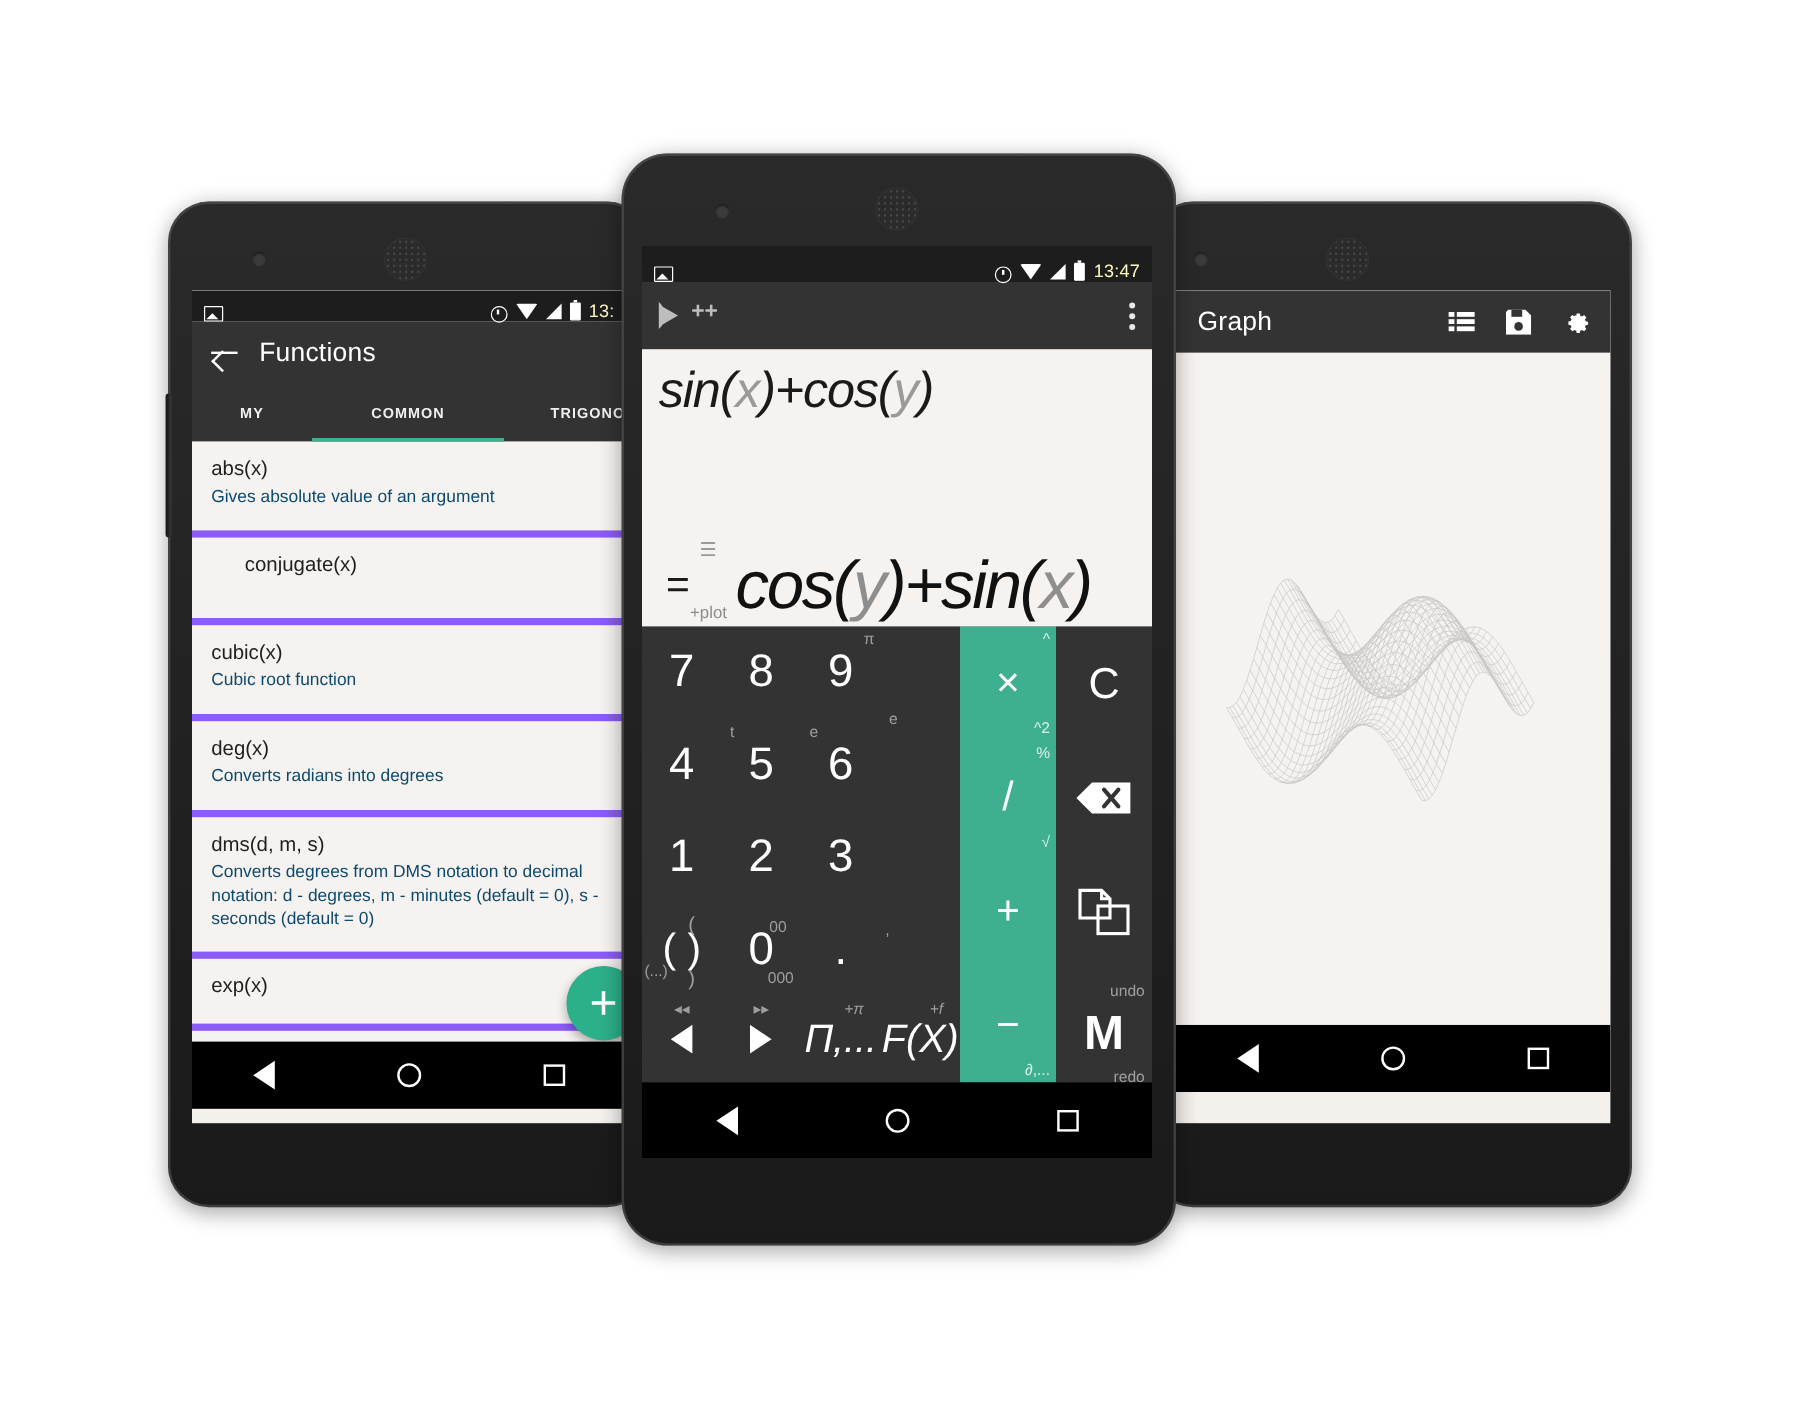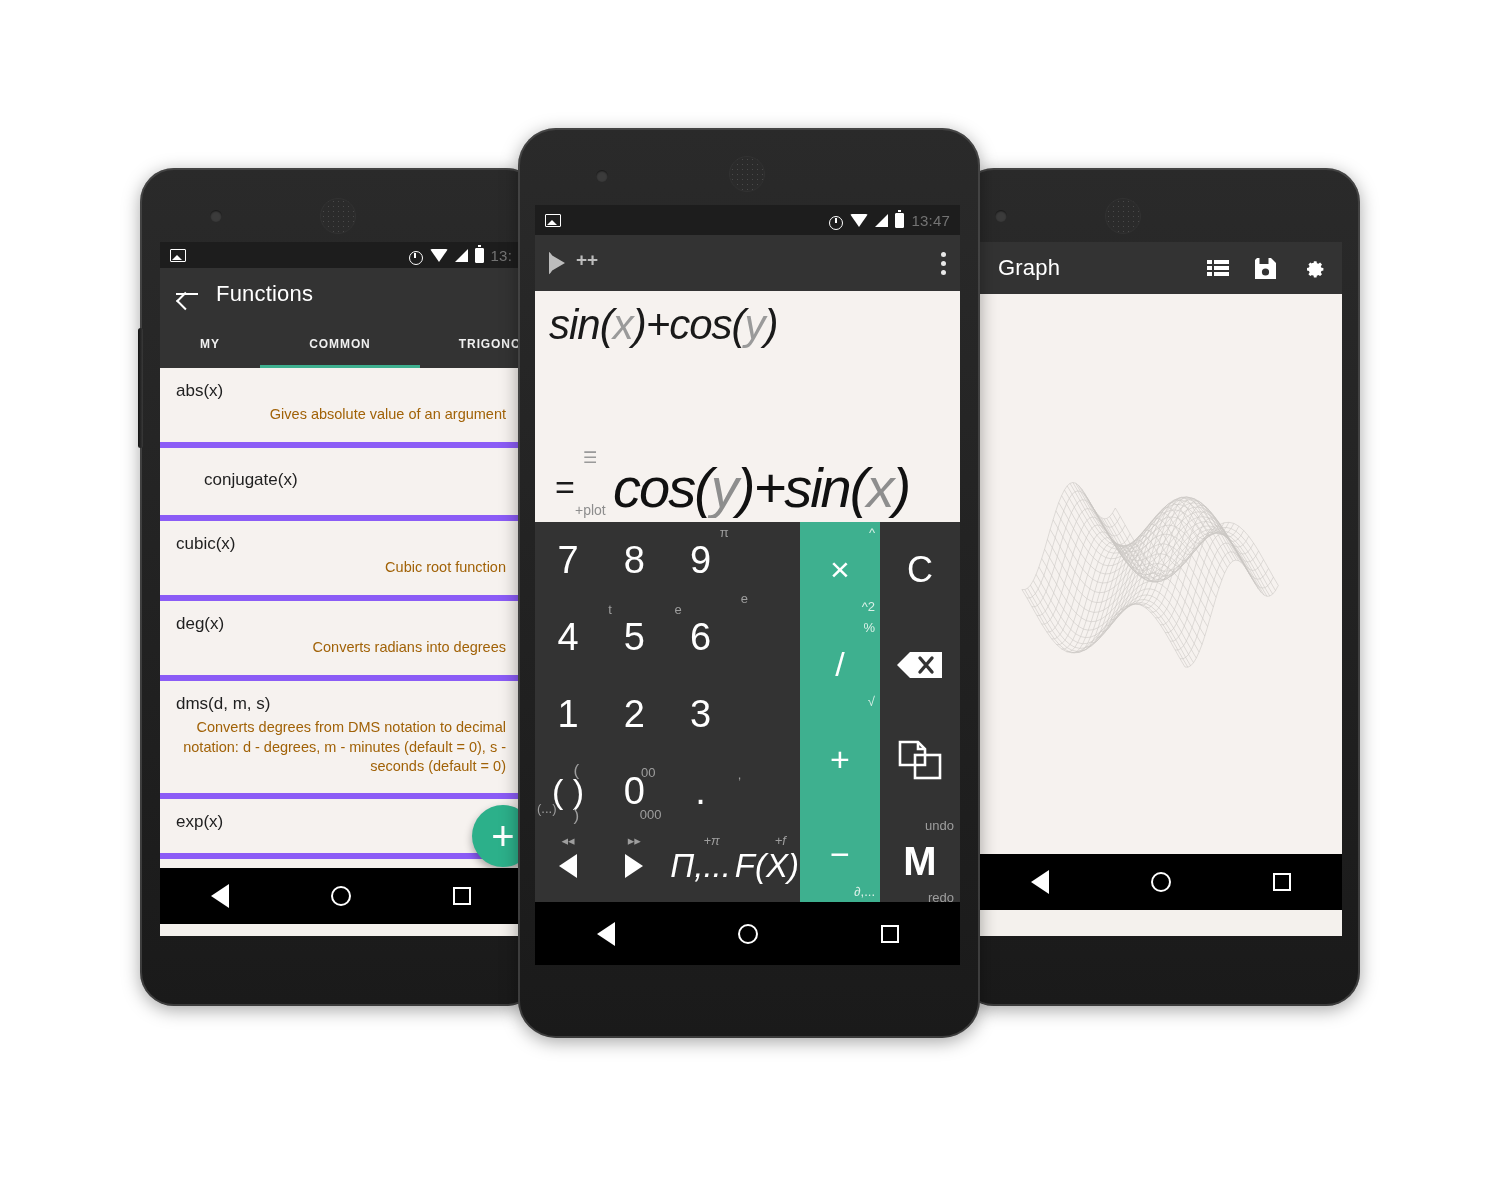--- a/index.html
+++ b/index.html
@@ -39,22 +39,22 @@
   .phone .sidebtn {
     position: absolute; width: 5px; border-radius: 3px;
     background: linear-gradient(90deg,#111,#3a3a3a);
   }
   .screen {
     position: absolute; overflow: hidden; background: #f4f1ed;
   }
 
   
   .statusbar {
-    height: 26px; background: #1d1d1d; display: flex; align-items: center;
-    padding: 0 10px; color: #737373; font-size: 14px; gap: 6px;
+    height: 26px; background: #1d1d1d; display: flex; align-items: flex-end;
+    padding: 0 10px; color: #fef9c3; font-size: 14px; gap: 6px;
   }
   .sb-left { display: flex; align-items: center; gap: 6px; flex: 1; }
   .sb-right { display: flex; align-items: center; gap: 7px; }
   .sb-clock { font-size: 15px; font-weight: 400; letter-spacing: .2px; }
   .ic-photo {
     width: 16px; height: 13px; border: 1.6px solid #fff; border-radius: 1px;
     position: relative; display: inline-block;
   }
   .ic-photo::after {
     content: ""; position: absolute; left: 1px; bottom: 1px;
@@ -110,21 +110,21 @@
     flex: none; display: flex; align-items: center; justify-content: center;
     font-size: 12px; font-weight: bold; letter-spacing: .9px; position: relative;
     color: #f0f0f0; padding: 0 6px;
   }
   .tab.sel::after {
     content: ""; position: absolute; left: 0; right: 0; bottom: 0; height: 3px; background: #3eb08f;
   }
   .fnlist { background: #f6f2ef; }
   .fnrow { padding: 12px 16px 14px 16px; border-bottom: 6px solid #8b5cf6; }
   .fn-name { font-size: 17px; color: #1f1f1f; line-height: 1.3; }
-  .fn-desc { font-size: 14.5px; color: #a16207; line-height: 1.35; margin-top: 3px; text-align: right; }
+  .fn-desc { font-size: 14.5px; color: #0c4a6e; line-height: 1.35; margin-top: 3px; }
   .fab {
     position: absolute; width: 62px; height: 62px; border-radius: 50%;
     background: #2cb08a; display: flex; align-items: center; justify-content: center;
     box-shadow: 0 4px 9px rgba(0,0,0,.33); color: #fff; font-size: 38px; line-height: 0;
     font-weight: 300;
   }
 
   
   .calc-appbar {
     height: 56px; background: #333; display: flex; align-items: center;
@@ -238,21 +238,21 @@
         <div class="tab" style="width:140px;">
           <span>TRIGONO</span>
         </div>
       </div>
 
       <div class="fnlist" style="height:500px;">
         <div class="fnrow" style="height:80px;">
           <div class="fn-name">abs(x)</div>
           <div class="fn-desc">Gives absolute value of an argument</div>
         </div>
-        <div class="fnrow" style="height:73px; display:flex; align-items:center;padding-left:44px;">
+        <div class="fnrow" style="height:73px; display:flex; align-items:flex-start;padding-left:44px;">
           <div class="fn-name">conjugate(x)</div>
         </div>
         <div class="fnrow" style="height:80px;">
           <div class="fn-name">cubic(x)</div>
           <div class="fn-desc">Cubic root function</div>
         </div>
         <div class="fnrow" style="height:80px;">
           <div class="fn-name">deg(x)</div>
           <div class="fn-desc">Converts radians into degrees</div>
         </div>

